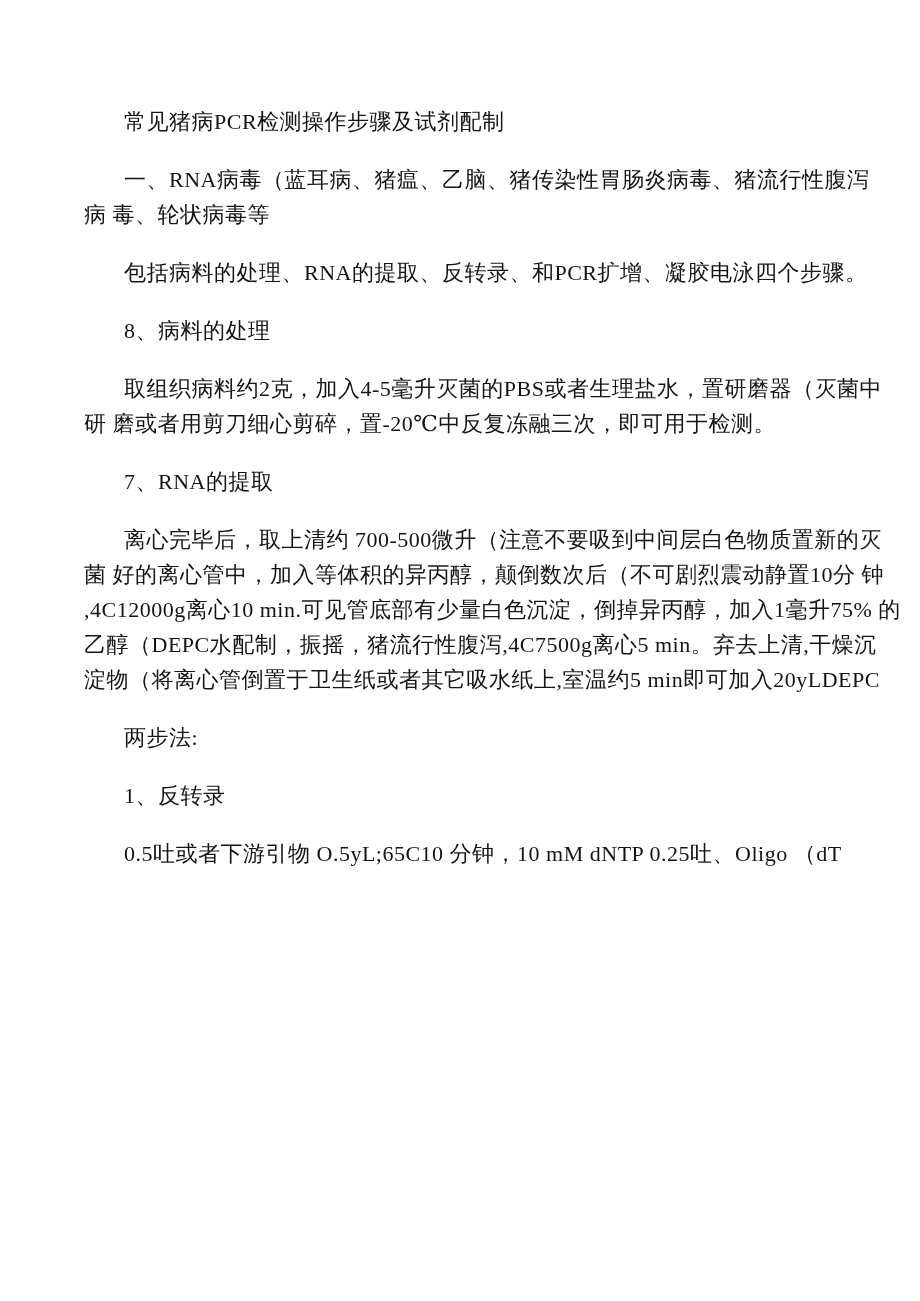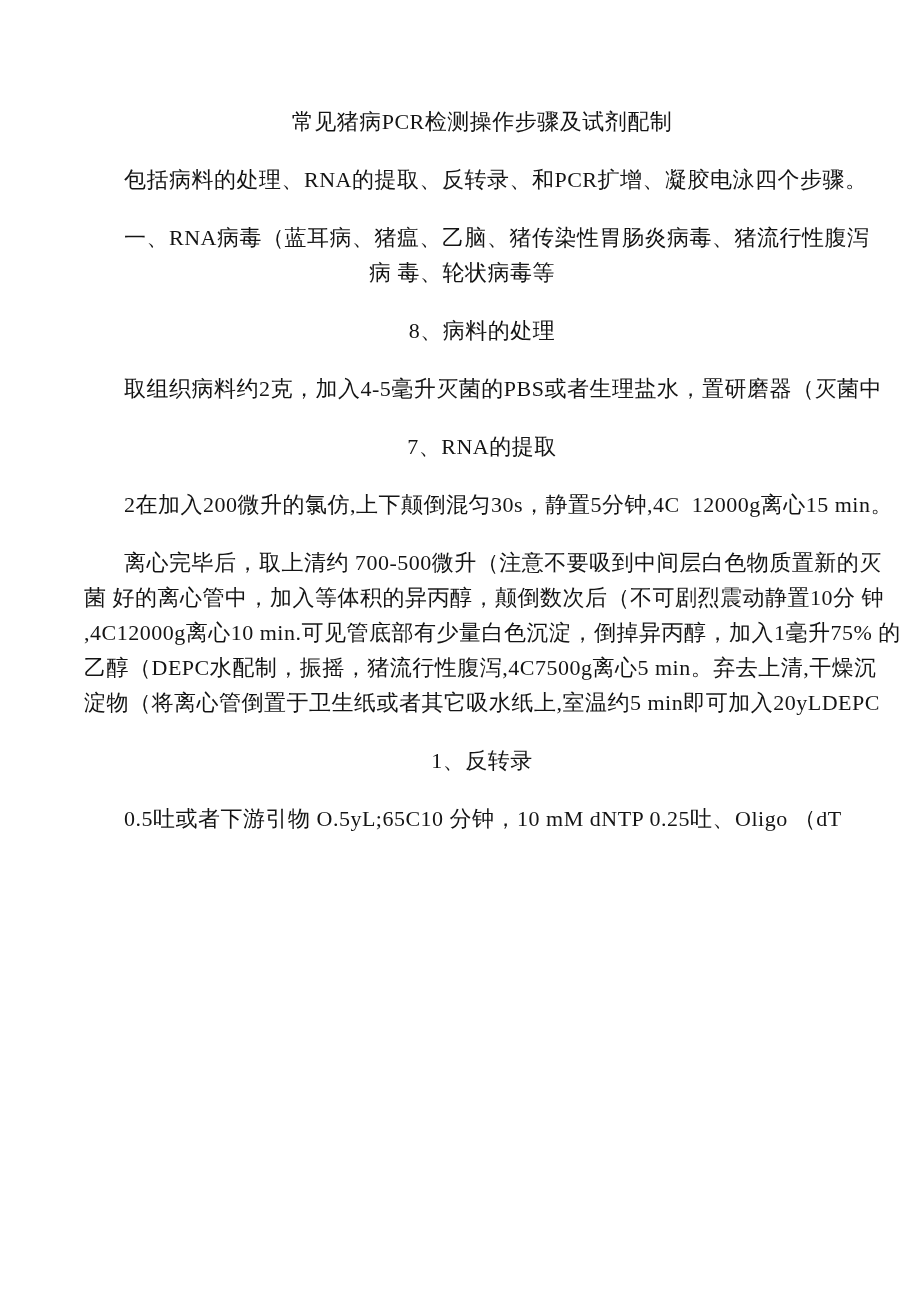--- a/index.html
+++ b/index.html
@@ -31,50 +31,51 @@
     white-space: pre;      
     letter-spacing: 0.5px;
   }
   .indent {
     text-indent: 40px;     
   }
 </style>
 </head>
 <body>
 
-<div id="page" style="background: rgb(255, 255, 255); color: rgb(20, 20, 20); text-align: center;">
+<div id="page" style="background: rgb(255, 255, 255); color: rgb(20, 20, 20);">
   <div id="doc-body">
       <div class="para">
         <div class="line indent">常见猪病PCR检测操作步骤及试剂配制</div>
-      </div>
-      <div class="para">
-        <div class="line indent">包括病料的处理、RNA的提取、反转录、和PCR扩增、凝胶电泳四个步骤。</div>
       </div>
       <div class="para">
         <div class="line indent">一、RNA病毒（蓝耳病、猪瘟、乙脑、猪传染性胃肠炎病毒、猪流行性腹泻</div>
         <div class="line">病 毒、轮状病毒等</div>
       </div>
       <div class="para">
+        <div class="line indent">包括病料的处理、RNA的提取、反转录、和PCR扩增、凝胶电泳四个步骤。</div>
+      </div>
+      <div class="para">
         <div class="line indent">8、病料的处理</div>
       </div>
       <div class="para">
         <div class="line indent">取组织病料约2克，加入4-5毫升灭菌的PBS或者生理盐水，置研磨器（灭菌中</div>
+        <div class="line">研 磨或者用剪刀细心剪碎，置-20℃中反复冻融三次，即可用于检测。</div>
       </div>
       <div class="para">
         <div class="line indent">7、RNA的提取</div>
-      </div>
-      <div class="para">
-        <div class="line indent">2在加入200微升的氯仿,上下颠倒混匀30s，静置5分钟,4C  12000g离心15 min。</div>
       </div>
       <div class="para">
         <div class="line indent">离心完毕后，取上清约 700-500微升（注意不要吸到中间层白色物质置新的灭</div>
         <div class="line">菌 好的离心管中，加入等体积的异丙醇，颠倒数次后（不可剧烈震动静置10分 钟</div>
         <div class="line">,4C12000g离心10 min.可见管底部有少量白色沉淀，倒掉异丙醇，加入1毫升75% 的</div>
         <div class="line">乙醇（DEPC水配制，振摇，猪流行性腹泻,4C7500g离心5 min。弃去上清,干燥沉</div>
         <div class="line">淀物（将离心管倒置于卫生纸或者其它吸水纸上,室温约5 min即可加入20yLDEPC</div>
+      </div>
+      <div class="para">
+        <div class="line indent">两步法:</div>
       </div>
       <div class="para">
         <div class="line indent">1、反转录</div>
       </div>
       <div class="para">
         <div class="line indent">0.5吐或者下游引物 O.5yL;65C10 分钟，10 mM dNTP 0.25吐、Oligo （dT</div>
       </div>
     </div>
 </div>
 

